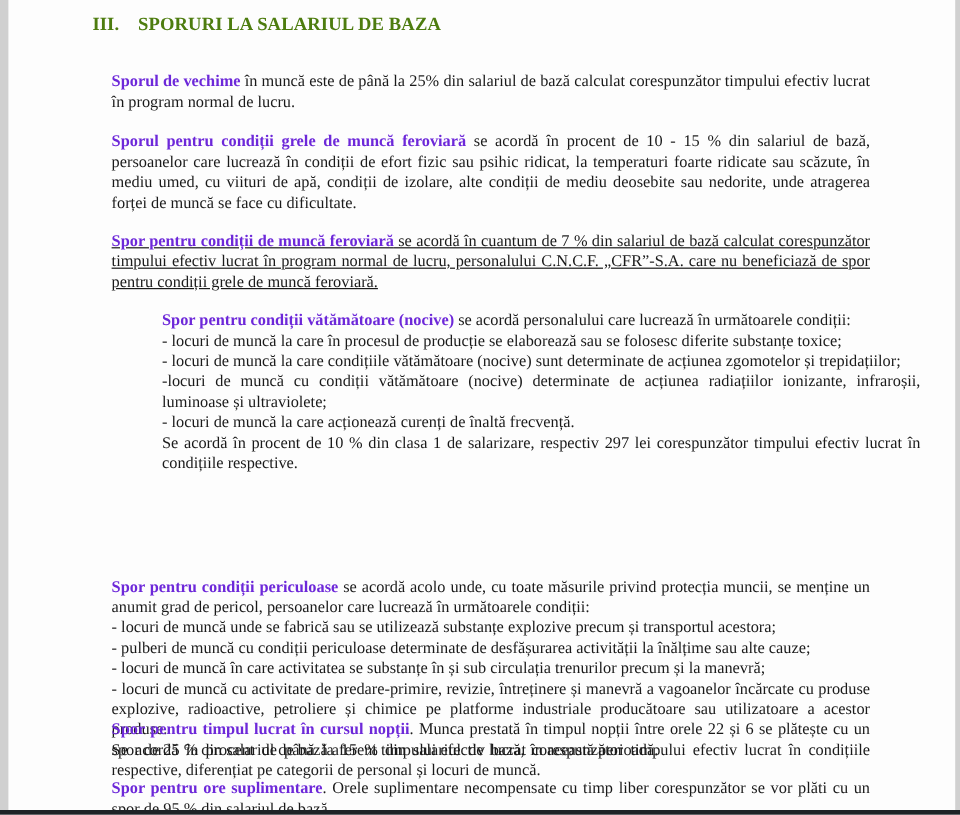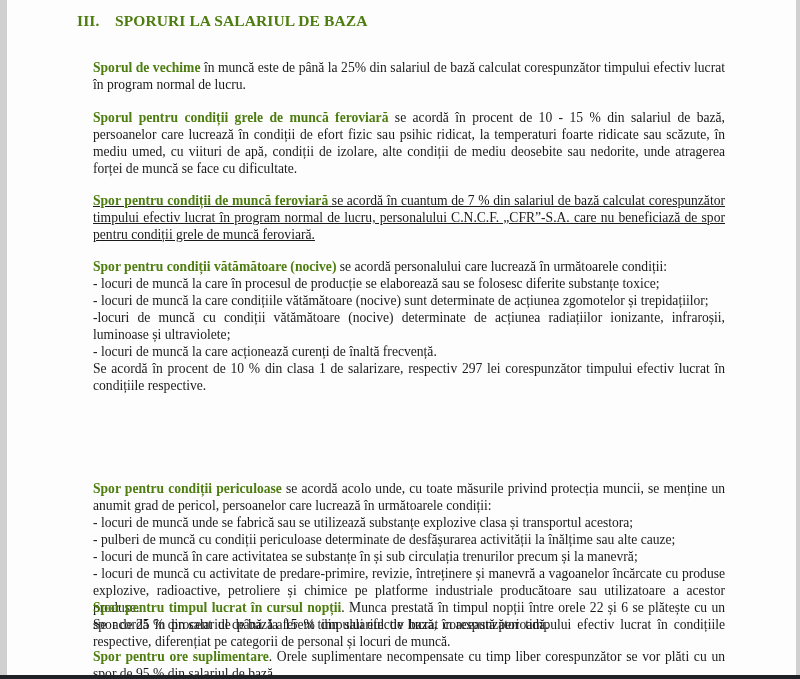--- a/index.html
+++ b/index.html
@@ -52,21 +52,21 @@
       font-size: 15.5px;
       color: #4d7c0f;
       letter-spacing: 0.1px;
     }
     .heading .num { display: inline-block; width: 38px; }
     p {
       margin: 0;
       text-align: justify;
     }
     .para { position: absolute; left: 0; width: 632px; }
-    b { font-weight: bold; color: #4d7c0f; }
+    b { font-weight: bold; color: #6d28d9; }
   </style>
 </head>
 <body>
 
 <div class="viewer">
   <div class="page">
     <div class="heading">
       <span class="num">III.</span><span>SPORURI LA SALARIUL DE BAZA</span>
     </div>
 
@@ -77,32 +77,32 @@
       </div>
 
       <div class="para" style="top:109px;">
         <p><b>Sporul pentru condiții grele de muncă feroviară</b><span> se acordă în procent de 10 - 15 % din salariul de bază, persoanelor care lucrează în condiții de efort fizic sau psihic ridicat, la temperaturi foarte ridicate sau scăzute, în mediu umed, cu viituri de apă, condiții de izolare, alte condiții de mediu deosebite sau nedorite, unde atragerea forței de muncă se face cu dificultate.</span></p>
       </div>
 
       <div class="para" style="top:192px;text-decoration:underline;">
         <p><b>Spor pentru condiții de muncă feroviară</b><span> se acordă în cuantum de 7 % din salariul de bază calculat corespunzător timpului efectiv lucrat în program normal de lucru, personalului C.N.C.F. „CFR”-S.A. care nu beneficiază de spor pentru condiții grele de muncă feroviară.</span></p>
       </div>
 
-      <div class="para" style="top:258px;">
+      <div class="para" style="top:258px;margin-left:42px;">
         <p><b>Spor pentru condiții vătămătoare (nocive)</b><span> se acordă personalului care lucrează în următoarele condiții:</span></p>
         <p>- locuri de muncă la care în procesul de producție se elaborează sau se folosesc diferite substanțe toxice;</p>
         <p>- locuri de muncă la care condițiile vătămătoare (nocive) sunt determinate de acțiunea zgomotelor și trepidațiilor;</p>
         <p> -locuri de muncă cu condiții vătămătoare (nocive) determinate de acțiunea radiațiilor ionizante, infraroșii, luminoase și ultraviolete;</p>
         <p> - locuri de muncă la care acționează curenți de înaltă frecvență.</p>
         <p>Se acordă în procent de 10 % din clasa 1 de salarizare, respectiv 297 lei corespunzător timpului efectiv lucrat în condițiile respective.</p>
       </div>
 
       <div class="para" style="top:432px;margin-top:48px;">
         <p><b>Spor pentru condiții periculoase</b><span> se acordă acolo unde, cu toate măsurile privind protecția muncii, se menține un anumit grad de pericol, persoanelor care lucrează în următoarele condiții:</span></p>
-        <p>- locuri de muncă unde se fabrică sau se utilizează substanțe explozive clasa și transportul acestora;</p>
+        <p>- locuri de muncă unde se fabrică sau se utilizează substanțe explozive precum și transportul acestora;</p>
         <p>- pulberi de muncă cu condiții periculoase determinate de desfășurarea activității la înălțime sau alte cauze;</p>
         <p>- locuri de muncă în care activitatea se substanțe în și sub circulația trenurilor precum și la manevră;</p>
         <p>- locuri de muncă cu activitate de predare-primire, revizie, întreținere și manevră a vagoanelor încărcate cu produse explozive, radioactive, petroliere și chimice pe platforme industriale producătoare sau utilizatoare a acestor produse.</p>
         <p>Se acordă în procent de până la 15 % din salariul de bază, corespunzător timpului efectiv lucrat în condițiile respective, diferențiat pe categorii de personal și locuri de muncă.</p>
       </div>
 
       <div class="para" style="top:599px;">
         <p><b>Spor pentru timpul lucrat în cursul nopții</b><span>. Munca prestată în timpul nopții între orele 22 și 6 se plătește cu un spor de 25 % din salariul de bază aferent timpului efectiv lucrat în această perioadă.</span></p>
       </div>
 

